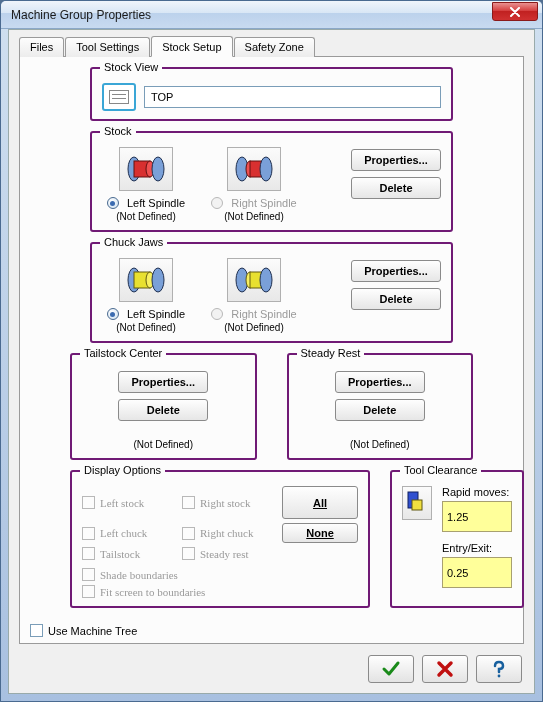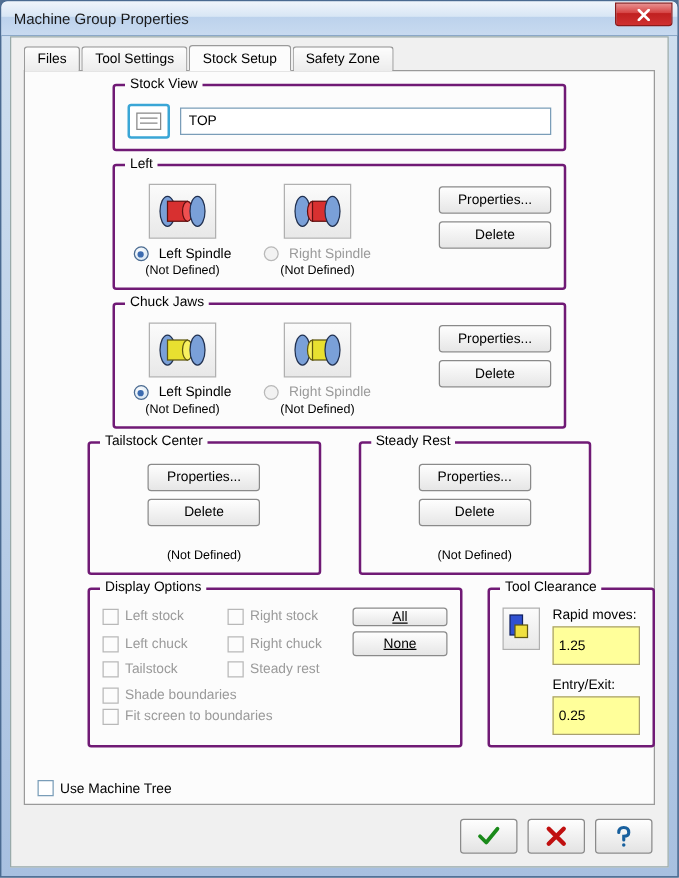--- a/index.html
+++ b/index.html
@@ -198,20 +198,21 @@
 .btn {
   width: 90px;
   height: 22px;
   border: 1px solid #8a8a8a;
   border-radius: 3px;
   background: linear-gradient(to bottom, #fefefe, #e6e6e6);
   cursor: pointer;
   display: flex;
   align-items: center;
   justify-content: center;
+  font-weight: bold;
 }
 .btn.small { width: 76px; }
 .row2 {
   display: flex;
   gap: 30px;
   margin-bottom: 10px;
 }
 .row2 .group { flex: 1; margin-bottom: 0; }
 .centercol {
   display: flex;
@@ -225,21 +226,21 @@
   gap: 20px;
 }
 .disp-opts { flex: 1; }
 .disp-grid {
   display: grid;
   grid-template-columns: 90px 90px auto;
   gap: 4px 10px;
   align-items: center;
   margin-top: 4px;
 }
-.chk-row { display: flex; gap: 5px; }
+.chk-row { display: flex; align-items: center; gap: 5px; font-family: Liberation Serif, serif; }
 .chk {
   width: 13px; height: 13px;
   border: 1px solid #b8b8b8;
   background: #fcfcfc;
 }
 .tool-clear { width: 160px; }
 .tool-clear-body {
   display: flex;
   gap: 10px;
   margin-top: 4px;
@@ -316,21 +317,21 @@
           <div class="icon-btn">
             <div class="icon-btn-inner"></div>
           </div>
           <div class="stock-view-field">
             <span>TOP</span>
           </div>
         </div>
       </div>
 
       <div class="group" style="margin-left:60px; margin-right:60px;">
-        <div class="group-title">Left</div>
+        <div class="group-title">Stock</div>
         <div class="spindle-row">
           <div class="spindle-col">
             <div class="spindle-icon">
               <svg viewBox="0 0 40 34">
                   <ellipse cx="8" cy="17" rx="6" ry="12" fill="#7aa0d8" stroke="#203050"></ellipse>
                   <rect x="8" y="9" width="16" height="16" fill="#d83030" stroke="#601010"></rect>
                   <ellipse cx="24" cy="17" rx="4" ry="8" fill="#f05050" stroke="#601010"></ellipse>
                   <ellipse cx="32" cy="17" rx="6" ry="12" fill="#7aa0d8" stroke="#203050"></ellipse>
                 </svg>
             </div>
@@ -428,21 +429,21 @@
           <div class="group-title">Display Options</div>
           <div class="disp-grid">
             <div class="chk-row">
                 <div class="chk"></div>
                 <span class="label-disabled">Left stock</span>
               </div>
             <div class="chk-row">
                 <div class="chk"></div>
                 <span class="label-disabled">Right stock</span>
               </div>
-            <div class="btn small" style="height:15px">
+            <div class="btn small" style="height:33px">
                 <span style="text-decoration:underline">All</span>
               </div>
 
             <div class="chk-row">
                 <div class="chk"></div>
                 <span class="label-disabled">Left chuck</span>
               </div>
             <div class="chk-row">
                 <div class="chk"></div>
                 <span class="label-disabled">Right chuck</span>

